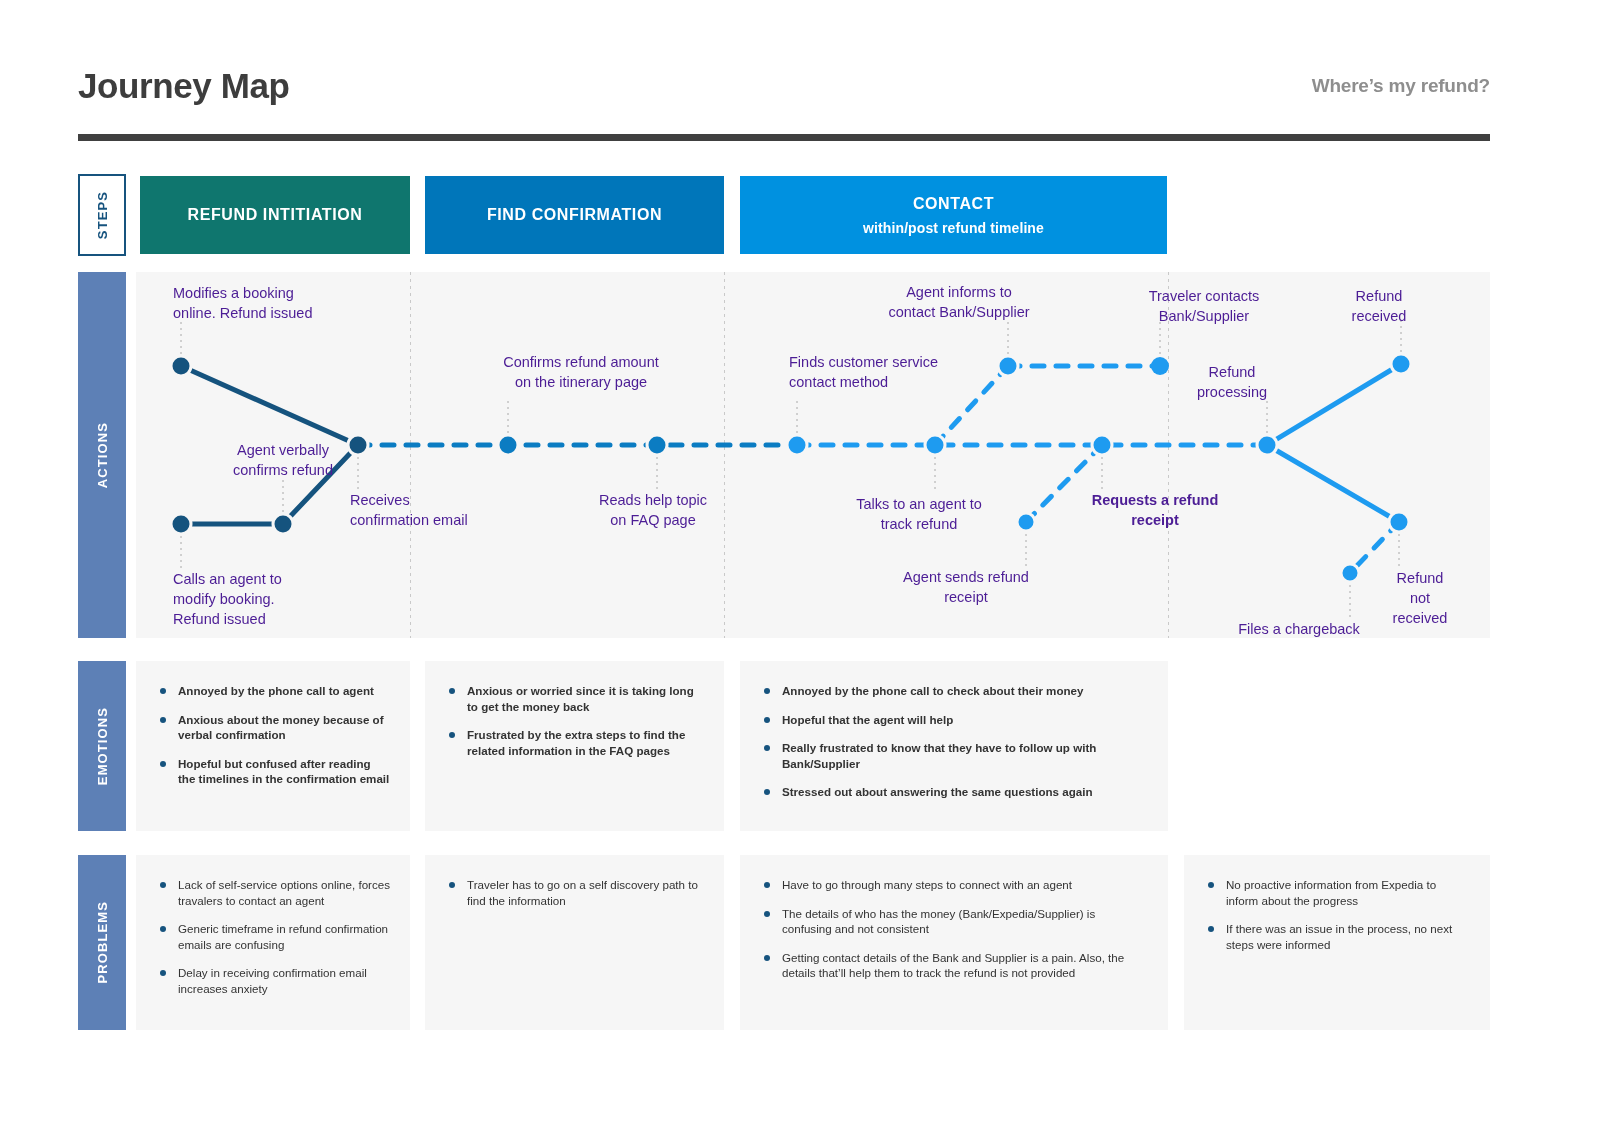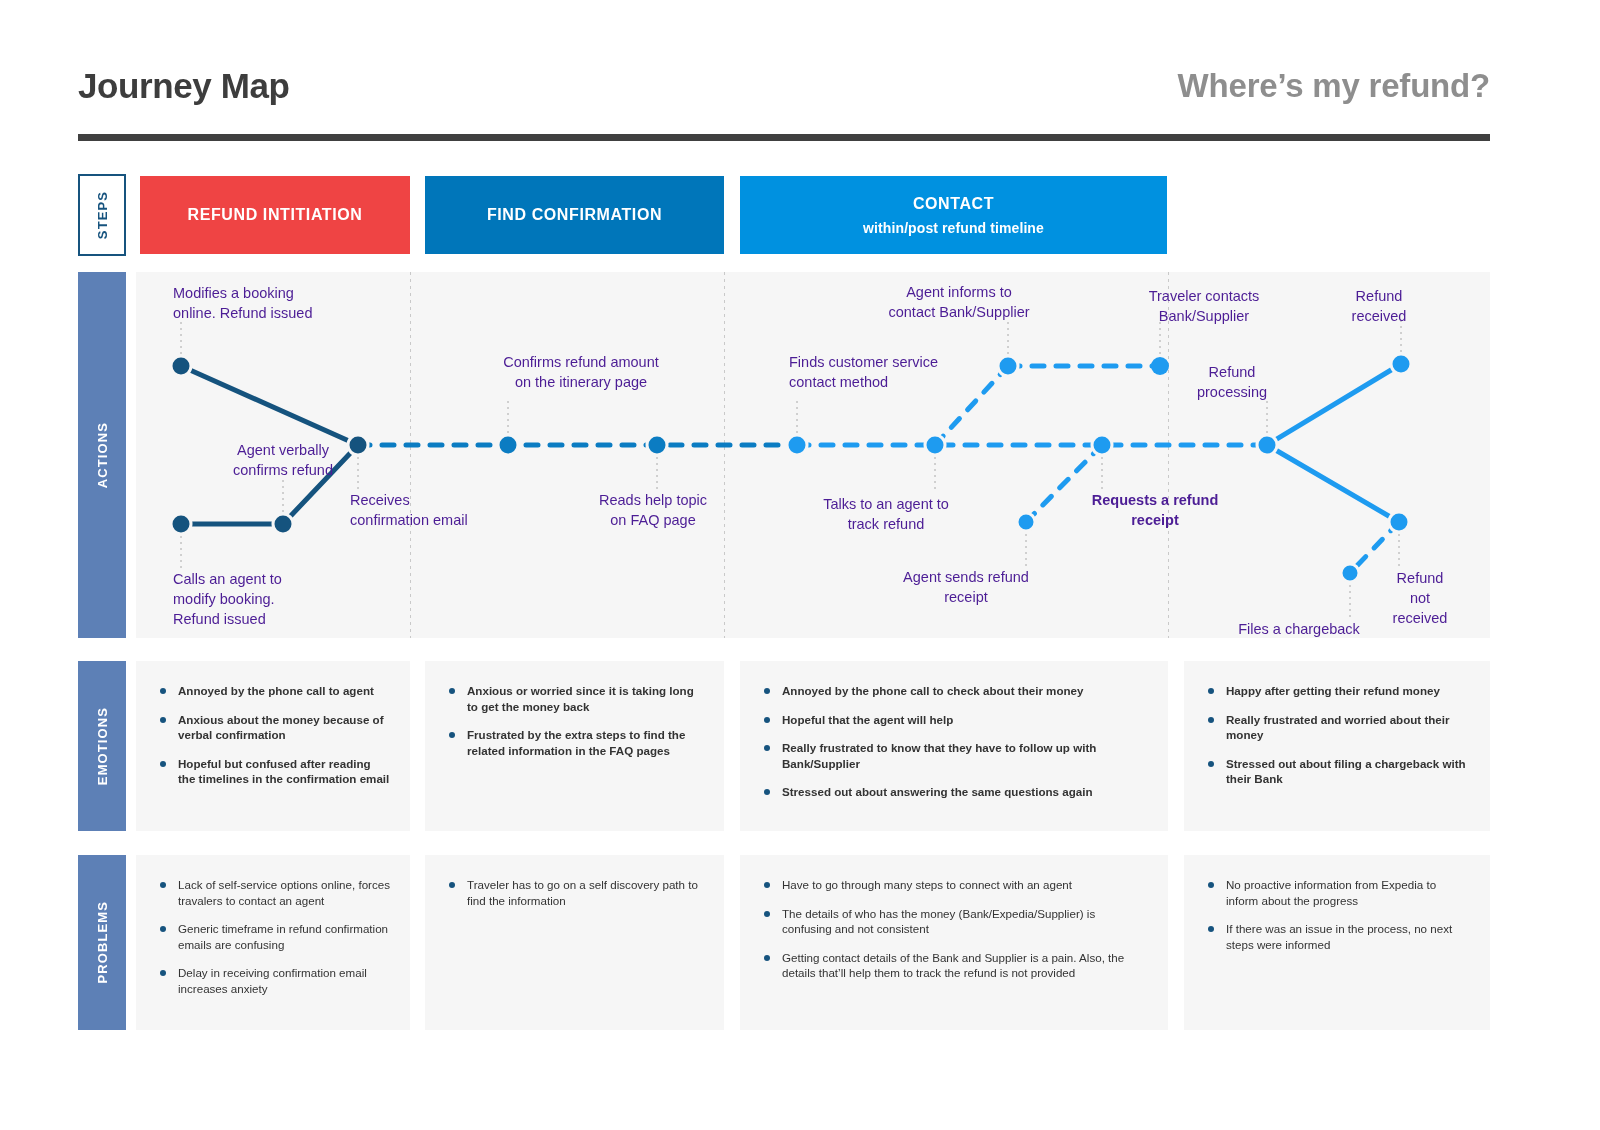--- a/index.html
+++ b/index.html
@@ -28,21 +28,21 @@
     justify-content: space-between;
     border-bottom: 7px solid #404040;
   }
   .page-title {
     font-size: 35px;
     font-weight: bold;
     color: #3d3d3d;
     letter-spacing: -0.4px;
   }
   .page-subtitle {
-    font-size: 33px;
+    font-size: 19px;
     font-weight: bold;
     color: #8e8e8e;
     letter-spacing: -0.2px;
   }
 
   
   .side-label {
     position: absolute;
     background: #5d80b6;
     color: #ffffff;
@@ -180,21 +180,21 @@
 <div class="header">
   <div class="page-title">Journey Map</div>
   <div class="page-subtitle">Where’s my refund?</div>
 </div>
 
 <div class="steps-label">
   <span>STEPS</span>
 </div>
 
 <div class="steps-row">
-  <div class="step-box" style="left:0px; width:270px; background:#ef4444;">
+  <div class="step-box" style="left:0px; width:270px; background:#0f766e;">
     <div class="step-title">REFUND INTITIATION</div>
   </div>
   <div class="step-box" style="left:285px; width:299px; background:#0076ba;">
     <div class="step-title">FIND CONFIRMATION</div>
   </div>
   <div class="step-box" style="left:600px; width:427px; background:#0091e0;">
     <div class="step-title">CONTACT</div>
     <div class="step-sub">within/post refund timeline</div>
   </div>
 </div>
@@ -282,21 +282,21 @@
   <div class="action-label al-center" style="left:147px; top:168px;">Agent verbally
 confirms refund</div>
   <div class="action-label al-left" style="left:214px; top:218px;">Receives
 confirmation email</div>
   <div class="action-label al-center" style="left:445px; top:80px;">Confirms refund amount
 on the itinerary page</div>
   <div class="action-label al-center" style="left:517px; top:218px;">Reads help topic
 on FAQ page</div>
   <div class="action-label al-left" style="left:653px; top:80px;">Finds customer service
 contact method</div>
-  <div class="action-label al-center" style="left:750px; top:222px;text-align:center;">Talks to an agent to
+  <div class="action-label al-center" style="left:783px; top:222px;text-align:center;">Talks to an agent to
 track refund</div>
   <div class="action-label al-center" style="left:823px; top:10px;">Agent informs to
 contact Bank/Supplier</div>
   <div class="action-label al-center" style="left:830px; top:295px;">Agent sends refund
 receipt</div>
   <div class="action-label al-center" style="left:1019px;top:218px;font-weight:bold;">Requests a refund
 receipt</div>
   <div class="action-label al-center" style="left:1068px;top:14px;">Traveler contacts
 Bank/Supplier</div>
   <div class="action-label al-center" style="left:1096px;top:90px;">Refund
@@ -326,27 +326,20 @@
     </ul>
   </div>
   <div class="cell" style="left:604px;  width:428px; height:170px;">
     <ul class="bullets">
       <li>Annoyed by the phone call to check about their money</li>
       <li>Hopeful that the agent will help</li>
       <li>Really frustrated to know that they have to follow up with Bank/Supplier</li>
       <li>Stressed out about answering the same questions again</li>
     </ul>
   </div>
-  <div class="cell" style="left:1048px; width:306px; height:170px;">
-    <ul class="bullets">
-      <li>Happy after getting their refund money</li>
-      <li>Really frustrated and worried about their money</li>
-      <li>Stressed out about filing a chargeback with their Bank</li>
-    </ul>
-  </div>
 </div>
 
 <div class="side-label" style="left:78px; top:855px; width:48px; height:175px;">
   <span>PROBLEMS</span>
 </div>
 <div class="content-row" style="left:136px; top:855px; width:1354px; height:175px;">
   <div class="cell" style="left:0px;    width:274px; height:175px;">
     <ul class="bullets">
       <li>Lack of self-service options online, forces travalers to contact an agent</li>
       <li>Generic timeframe in refund confirmation emails are confusing</li>

